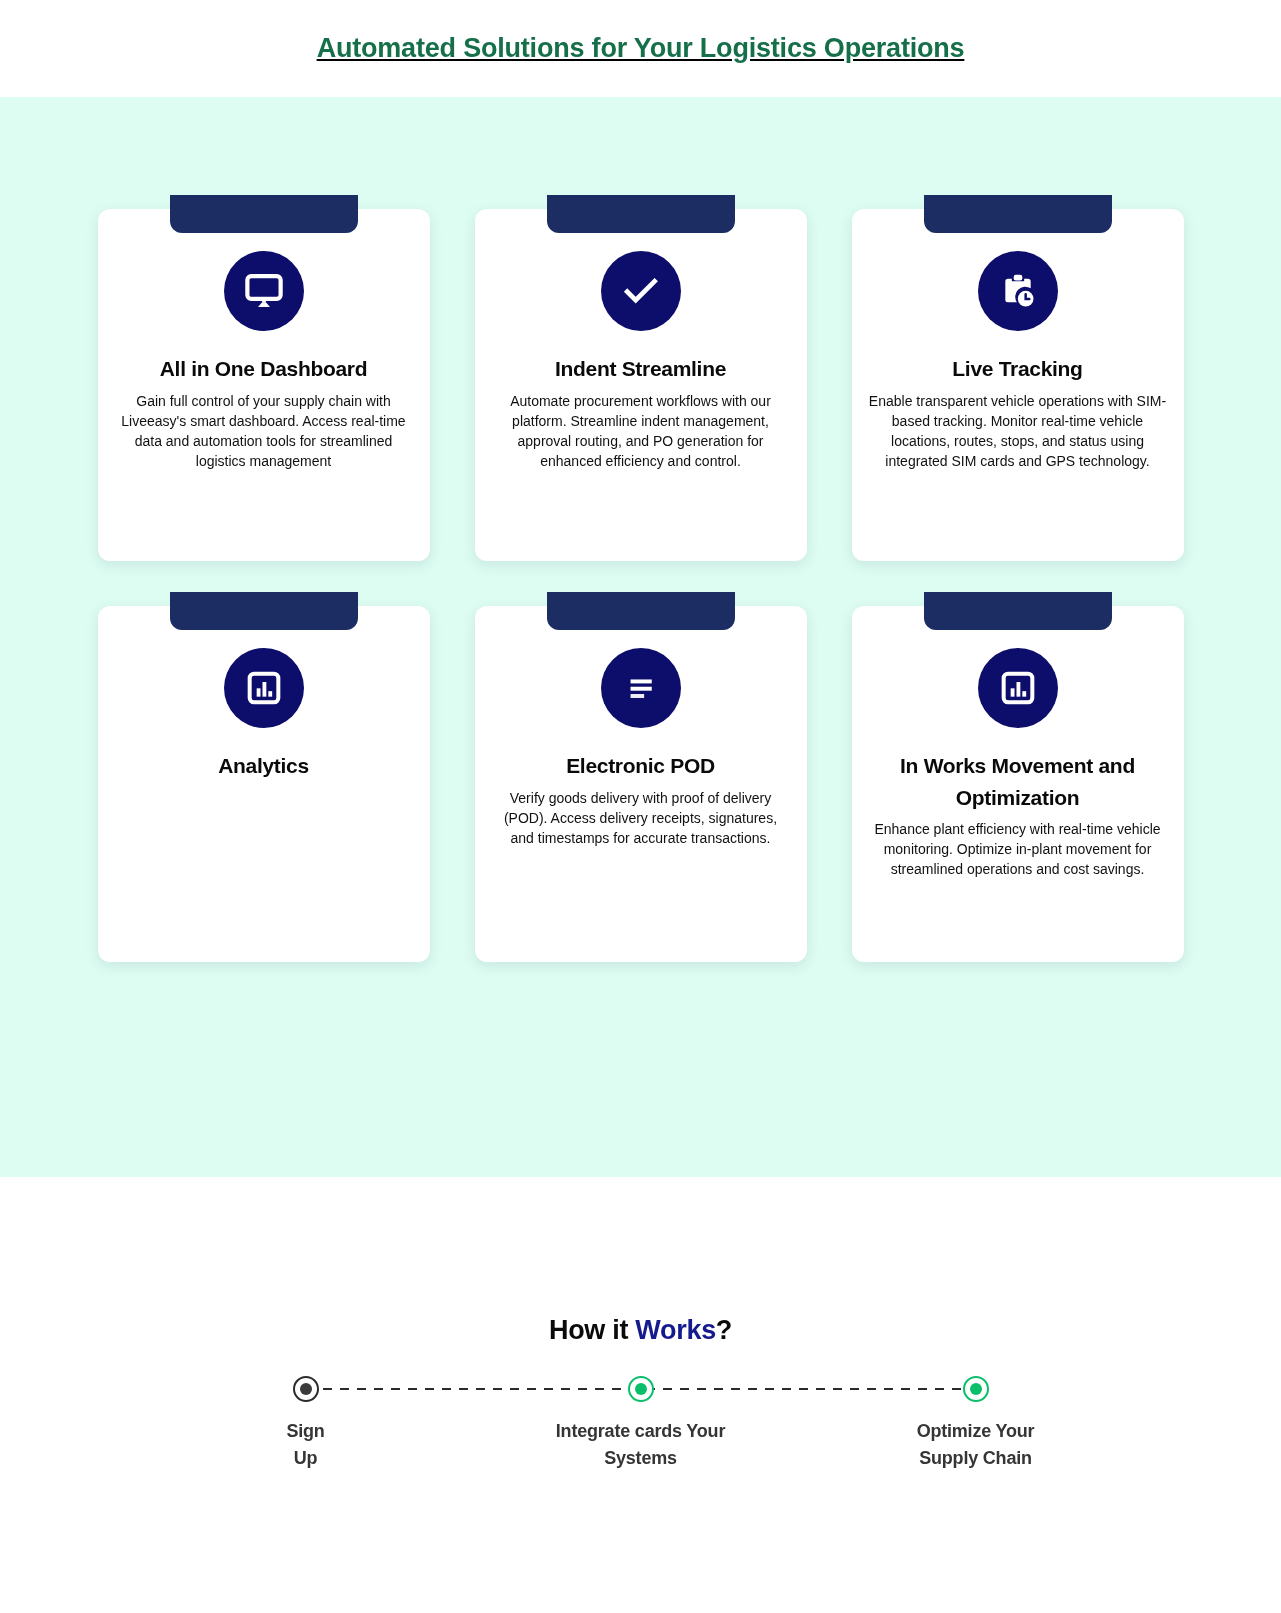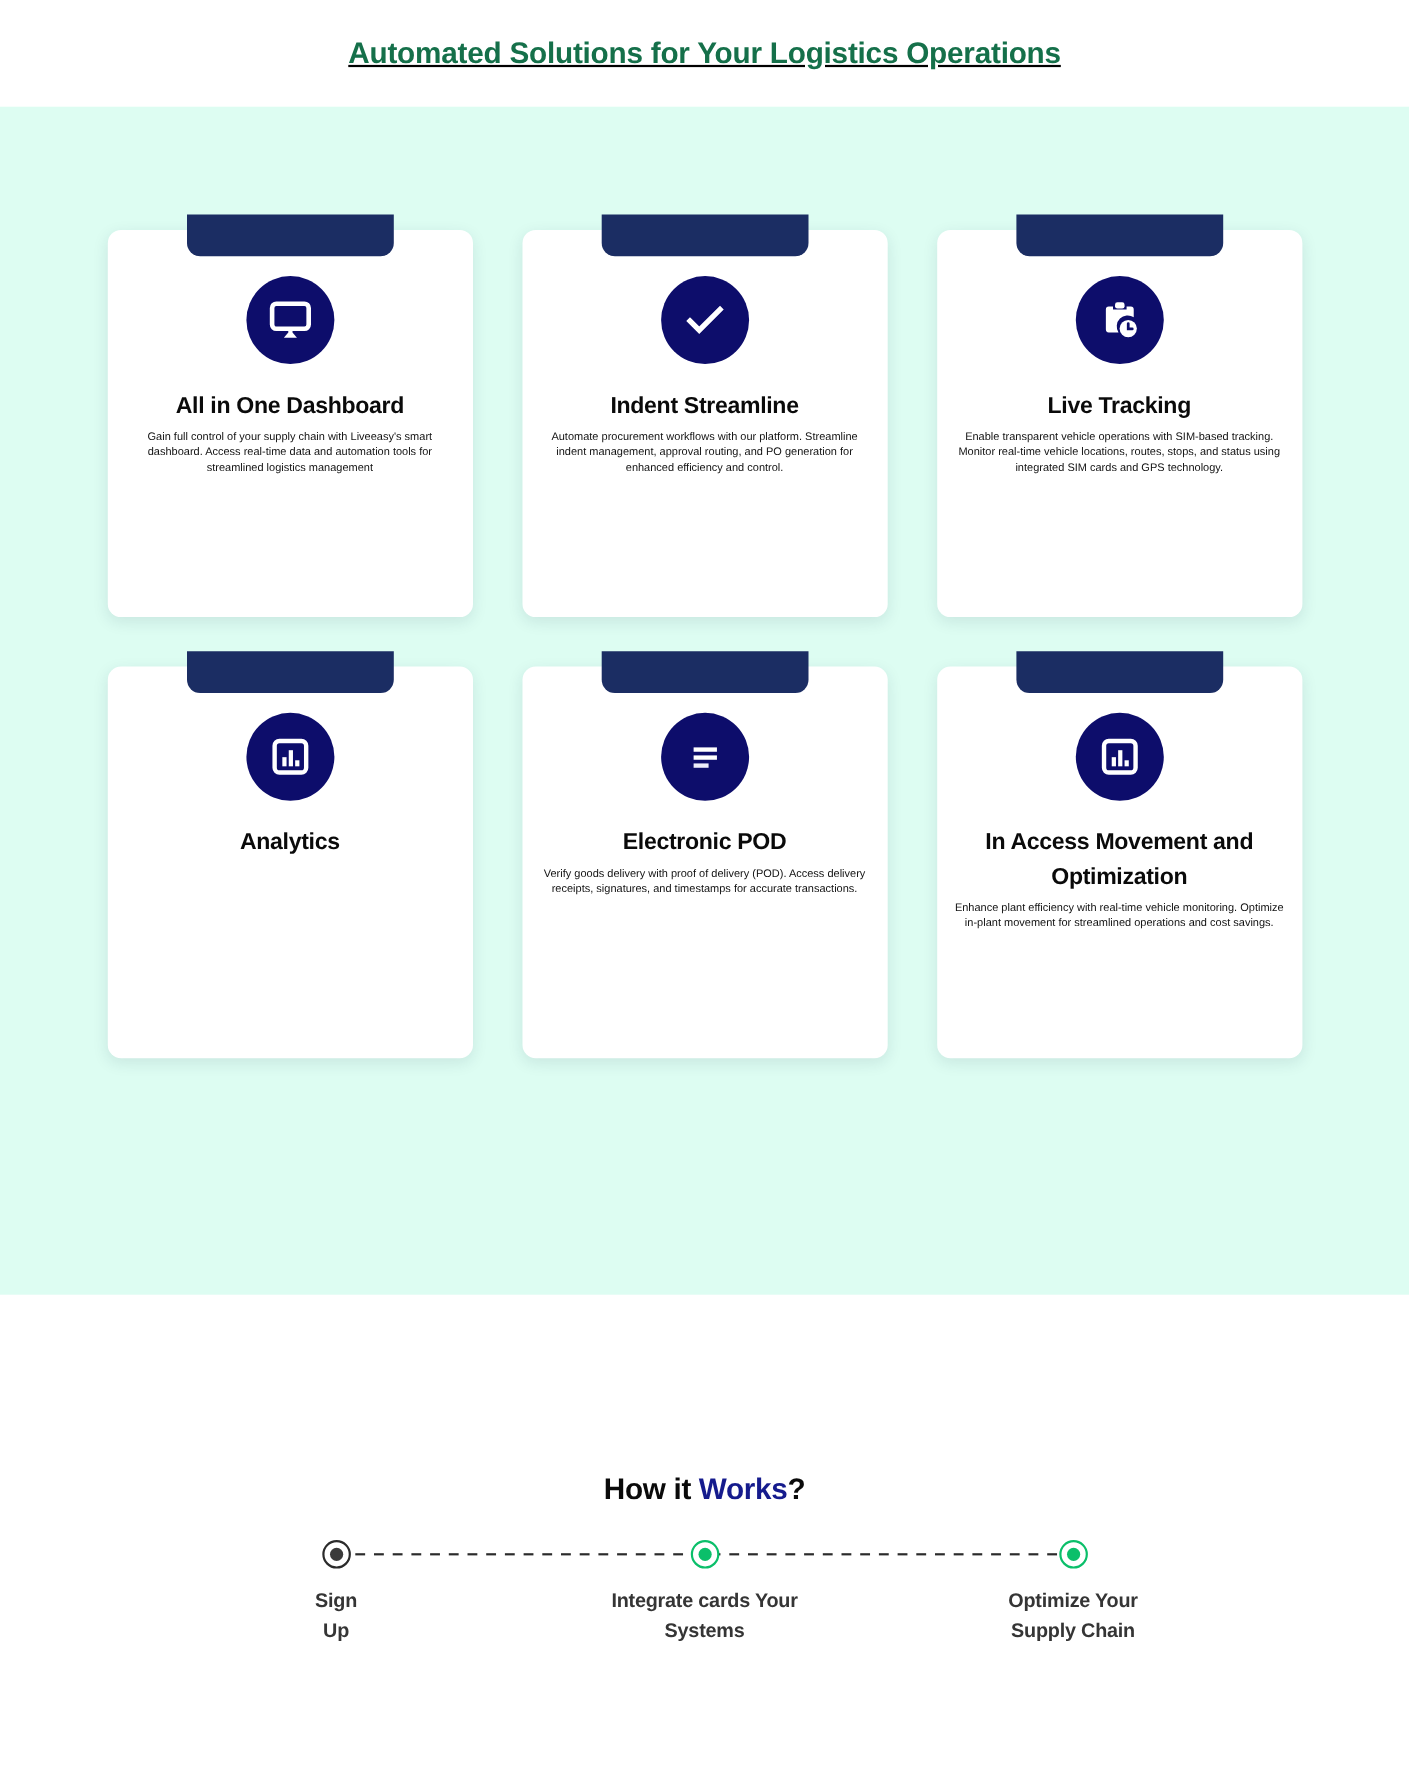--- a/index.html
+++ b/index.html
@@ -83,36 +83,35 @@
 
   .card-title {
     font-size: 21px;
     font-weight: bold;
     color: #0a0a0a;
     margin-top: 22px;
     line-height: 1.5;
     letter-spacing: -0.3px;
   }
   .card-desc {
-    font-size: 10px;
+    font-size: 14px;
     color: #111111;
     line-height: 1.44;
     margin-top: 6px;
     padding: 0 4px;
   }
 
   
   .card.row2 { min-height: 356px; }
 
   
   .how-section {
     background: #ffffff;
     padding-top: 138px;
     text-align: center;
-    margin-top: 24px;
   }
   .how-title {
     font-size: 27px;
     font-weight: bold;
     color: #0a0a0a;
     letter-spacing: -0.3px;
   }
   .how-title .accent { color: #151b8d; }
 
   .steps {
@@ -249,21 +248,21 @@
     <div class="card row2">
       <div class="card-tab"></div>
       <div class="card-icon">
         <svg width="40" height="40" viewBox="0 0 24 24" fill="none">
           <rect x="3.4" y="3.4" width="17.2" height="17.2" rx="2.6" stroke="#ffffff" stroke-width="2.4"></rect>
           <rect x="7.6" y="12.2" width="2.3" height="5" fill="#ffffff"></rect>
           <rect x="11.1" y="8.4" width="2.3" height="8.8" fill="#ffffff"></rect>
           <rect x="14.6" y="13.9" width="2.3" height="3.3" fill="#ffffff"></rect>
         </svg>
       </div>
-      <div class="card-title">In Access Movement and Optimization</div>
+      <div class="card-title">In Works Movement and Optimization</div>
       <div class="card-desc">Enhance plant efficiency with real-time vehicle monitoring. Optimize in-plant movement for streamlined operations and cost savings.</div>
     </div>
 
   </div>
 </div>
 
 <div class="how-section">
   <div class="how-title"><span>How it </span><span class="accent">Works</span><span>?</span></div>
 
   <div class="steps">

